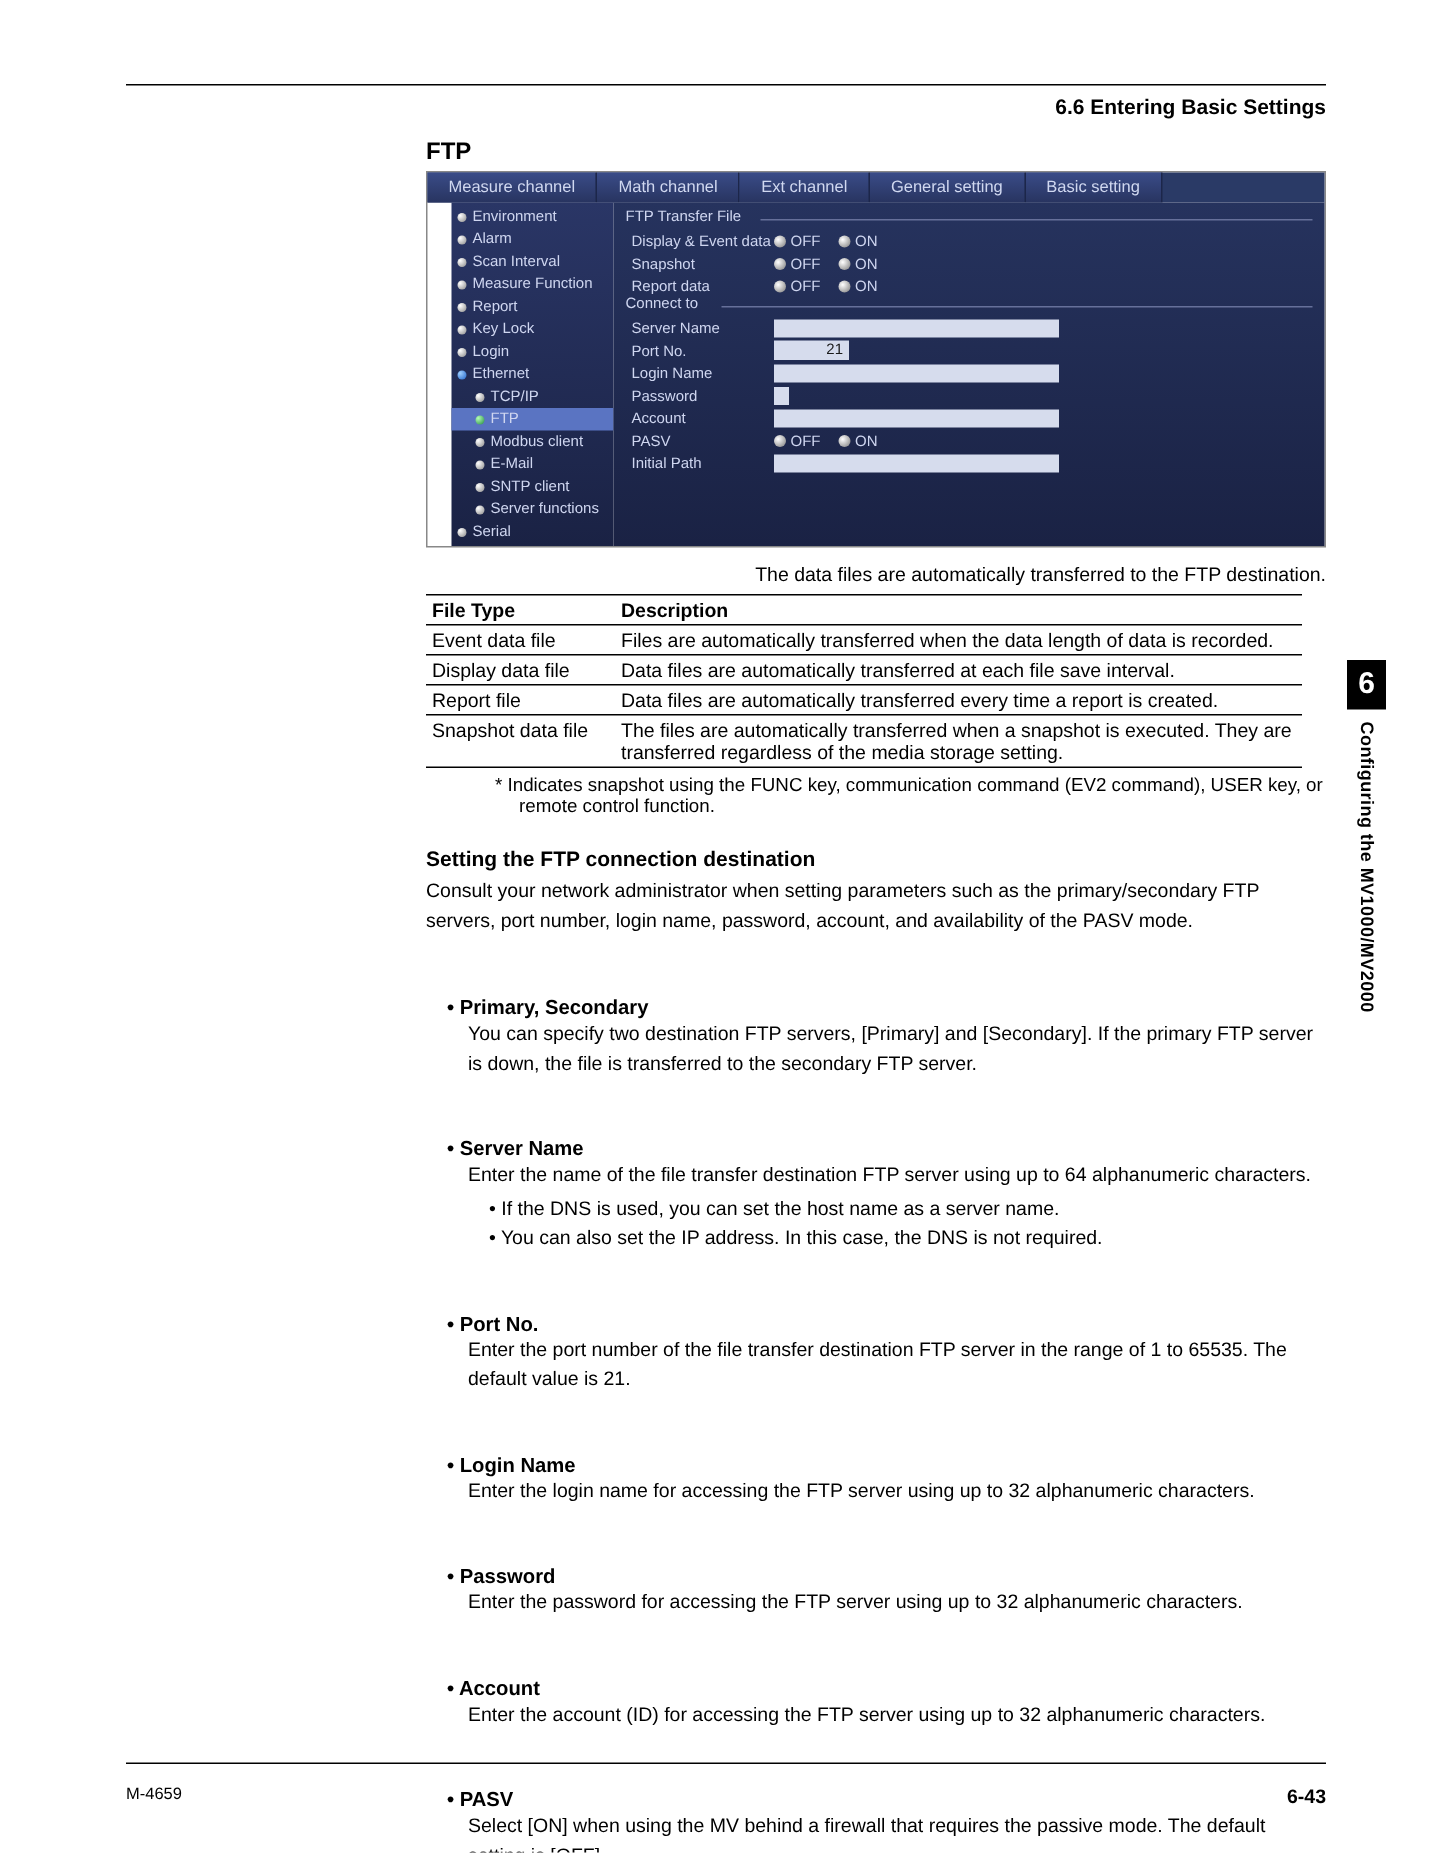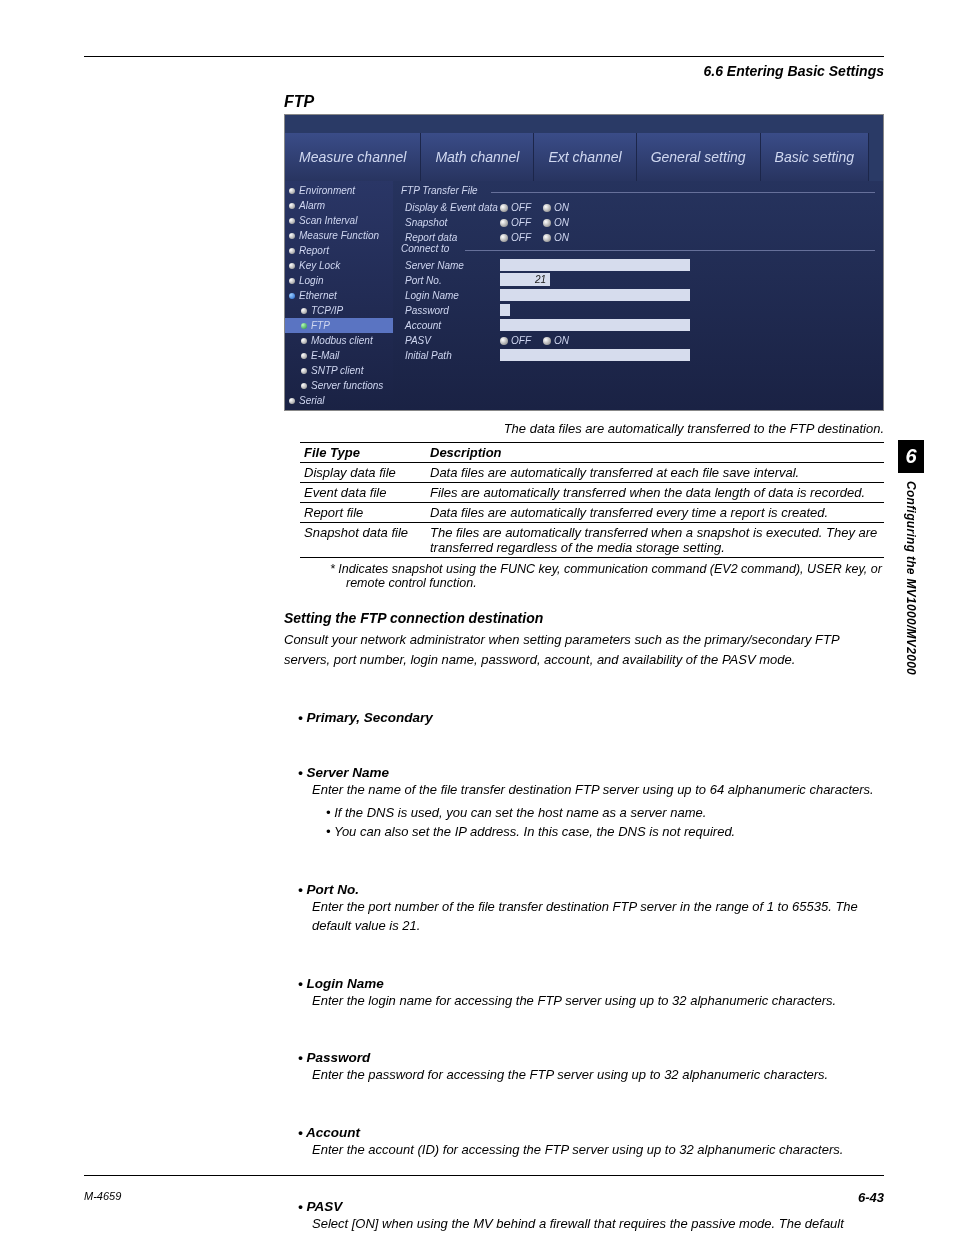--- a/index.html
+++ b/index.html
@@ -8,21 +8,20 @@
     margin: 0;
     background: #fff;
     color: #000;
   }
   .page {
     width: 954px;
     height: 1235px;
     position: relative;
     box-sizing: border-box;
     padding: 56px 70px 40px 84px;
-    font-style: italic;
   }
   .header-rule {
     border-top: 1.5px solid #000;
     margin-bottom: 6px;
   }
   .header-title {
     text-align: right;
     font-weight: bold;
     font-size: 14px;
     margin-bottom: 14px;
@@ -36,32 +35,32 @@
     background: #fff;
     font-size: 10px;
     color: #e6e6e6;
     display: flex;
     flex-direction: column;
     margin-bottom: 10px;
   }
   .mock-tabs { display: flex; background: #2a3a66; }
   .mock-tab {
     flex: 0 0 auto;
-    padding: 16px 14px;
+    padding: 4px 14px;
     color: #d0d8f0;
     background: linear-gradient(#3a4c88,#283460);
     border-right: 1px solid #1c264a;
-    font-size: 14px;
-    margin-top: 18px;
+    font-size: 11px;
   }
   .mock-body { display: flex; }
   .mock-side {
     width: 108px;
     background: linear-gradient(#2a3666,#1a2244);
     padding: 2px 0;
+    margin-left: 16px;
   }
   .side-item {
     padding: 2px 6px 2px 14px;
     color: #cfd6f0;
     font-size: 10px;
     white-space: nowrap;
     position: relative;
   }
   .side-item::before {
     content:'';
@@ -113,21 +112,20 @@
   }
   .txt-input.small { flex:0 0 46px; text-align:right; padding-right:4px; color:#1a1a1a; height:13px; line-height:13px;}
   .txt-input.tiny { flex:0 0 10px; }
 
   .caption { margin: 8px 0 6px 0; font-size:13px;text-align:right; }
 
   table.filetable {
     border-collapse: collapse;
     width: 100%;
     font-size: 13px;
-    margin-left: 16px;
     width: calc(100% - 16px);
   }
   table.filetable th {
     text-align: left;
     font-weight: bold;
     border-top: 1.2px solid #000;
     border-bottom: 1px solid #000;
     padding: 2px 4px;
   }
   table.filetable td {
@@ -271,45 +269,45 @@
 
     <table class="filetable" id="filetable">
         <thead>
           <tr>
             <th style="width: 118px;">File Type</th>
             <th>Description</th>
           </tr>
         </thead>
         <tbody>
           <tr>
+            <td>Event data file</td>
+            <td>Files are automatically transferred when the data length of data is recorded.</td>
+          </tr>
+          <tr>
             <td>Display data file</td>
             <td>Data files are automatically transferred at each file save interval.</td>
           </tr>
           <tr>
-            <td>Event data file</td>
-            <td>Files are automatically transferred when the data length of data is recorded.</td>
-          </tr>
-          <tr>
             <td>Report file</td>
             <td>Data files are automatically transferred every time a report is created.</td>
           </tr>
           <tr>
             <td>Snapshot data file</td>
             <td>The files are automatically transferred when a snapshot is executed. They are transferred regardless of the media storage setting.</td>
           </tr>
         </tbody>
       </table>
 
     <div class="footnote">*   Indicates snapshot using the FUNC key, communication command (EV2 command), USER key, or remote control function.</div>
 
     <div class="subhead">Setting the FTP connection destination</div>
     <div class="para">Consult your network administrator when setting parameters such as the primary/secondary FTP servers, port number, login name, password, account, and availability of the PASV mode.</div>
 
     <ul class="bullets" id="bullets">
-        <li><span class="bl">Primary, Secondary</span></li>
+        <li><span class="bl">Primary, Secondary</span><span class="bd">You can specify two destination FTP servers, [Primary] and [Secondary].  If the primary FTP server is down, the file is transferred to the secondary FTP server.</span></li>
         <li><span class="bl">Server Name</span><span class="bd">Enter the name of the file transfer destination FTP server using up to 64 alphanumeric characters.</span><ul class="inner">
             <li>If the DNS is used, you can set the host name as a server name.</li>
             <li>You can also set the IP address.  In this case, the DNS is not required.</li>
           </ul></li>
         <li><span class="bl">Port No.</span><span class="bd">Enter the port number of the file transfer destination FTP server in the range of 1 to 65535.  The default value is 21.</span></li>
         <li><span class="bl">Login Name</span><span class="bd">Enter the login name for accessing the FTP server using up to 32 alphanumeric characters.</span></li>
         <li><span class="bl">Password</span><span class="bd">Enter the password for accessing the FTP server using up to 32 alphanumeric characters.</span></li>
         <li><span class="bl">Account</span><span class="bd">Enter the account (ID) for accessing the FTP server using up to 32 alphanumeric characters.</span></li>
         <li><span class="bl">PASV</span><span class="bd">Select [ON] when using the MV behind a firewall that requires the passive mode. The default setting is [OFF].</span></li>
       </ul>

